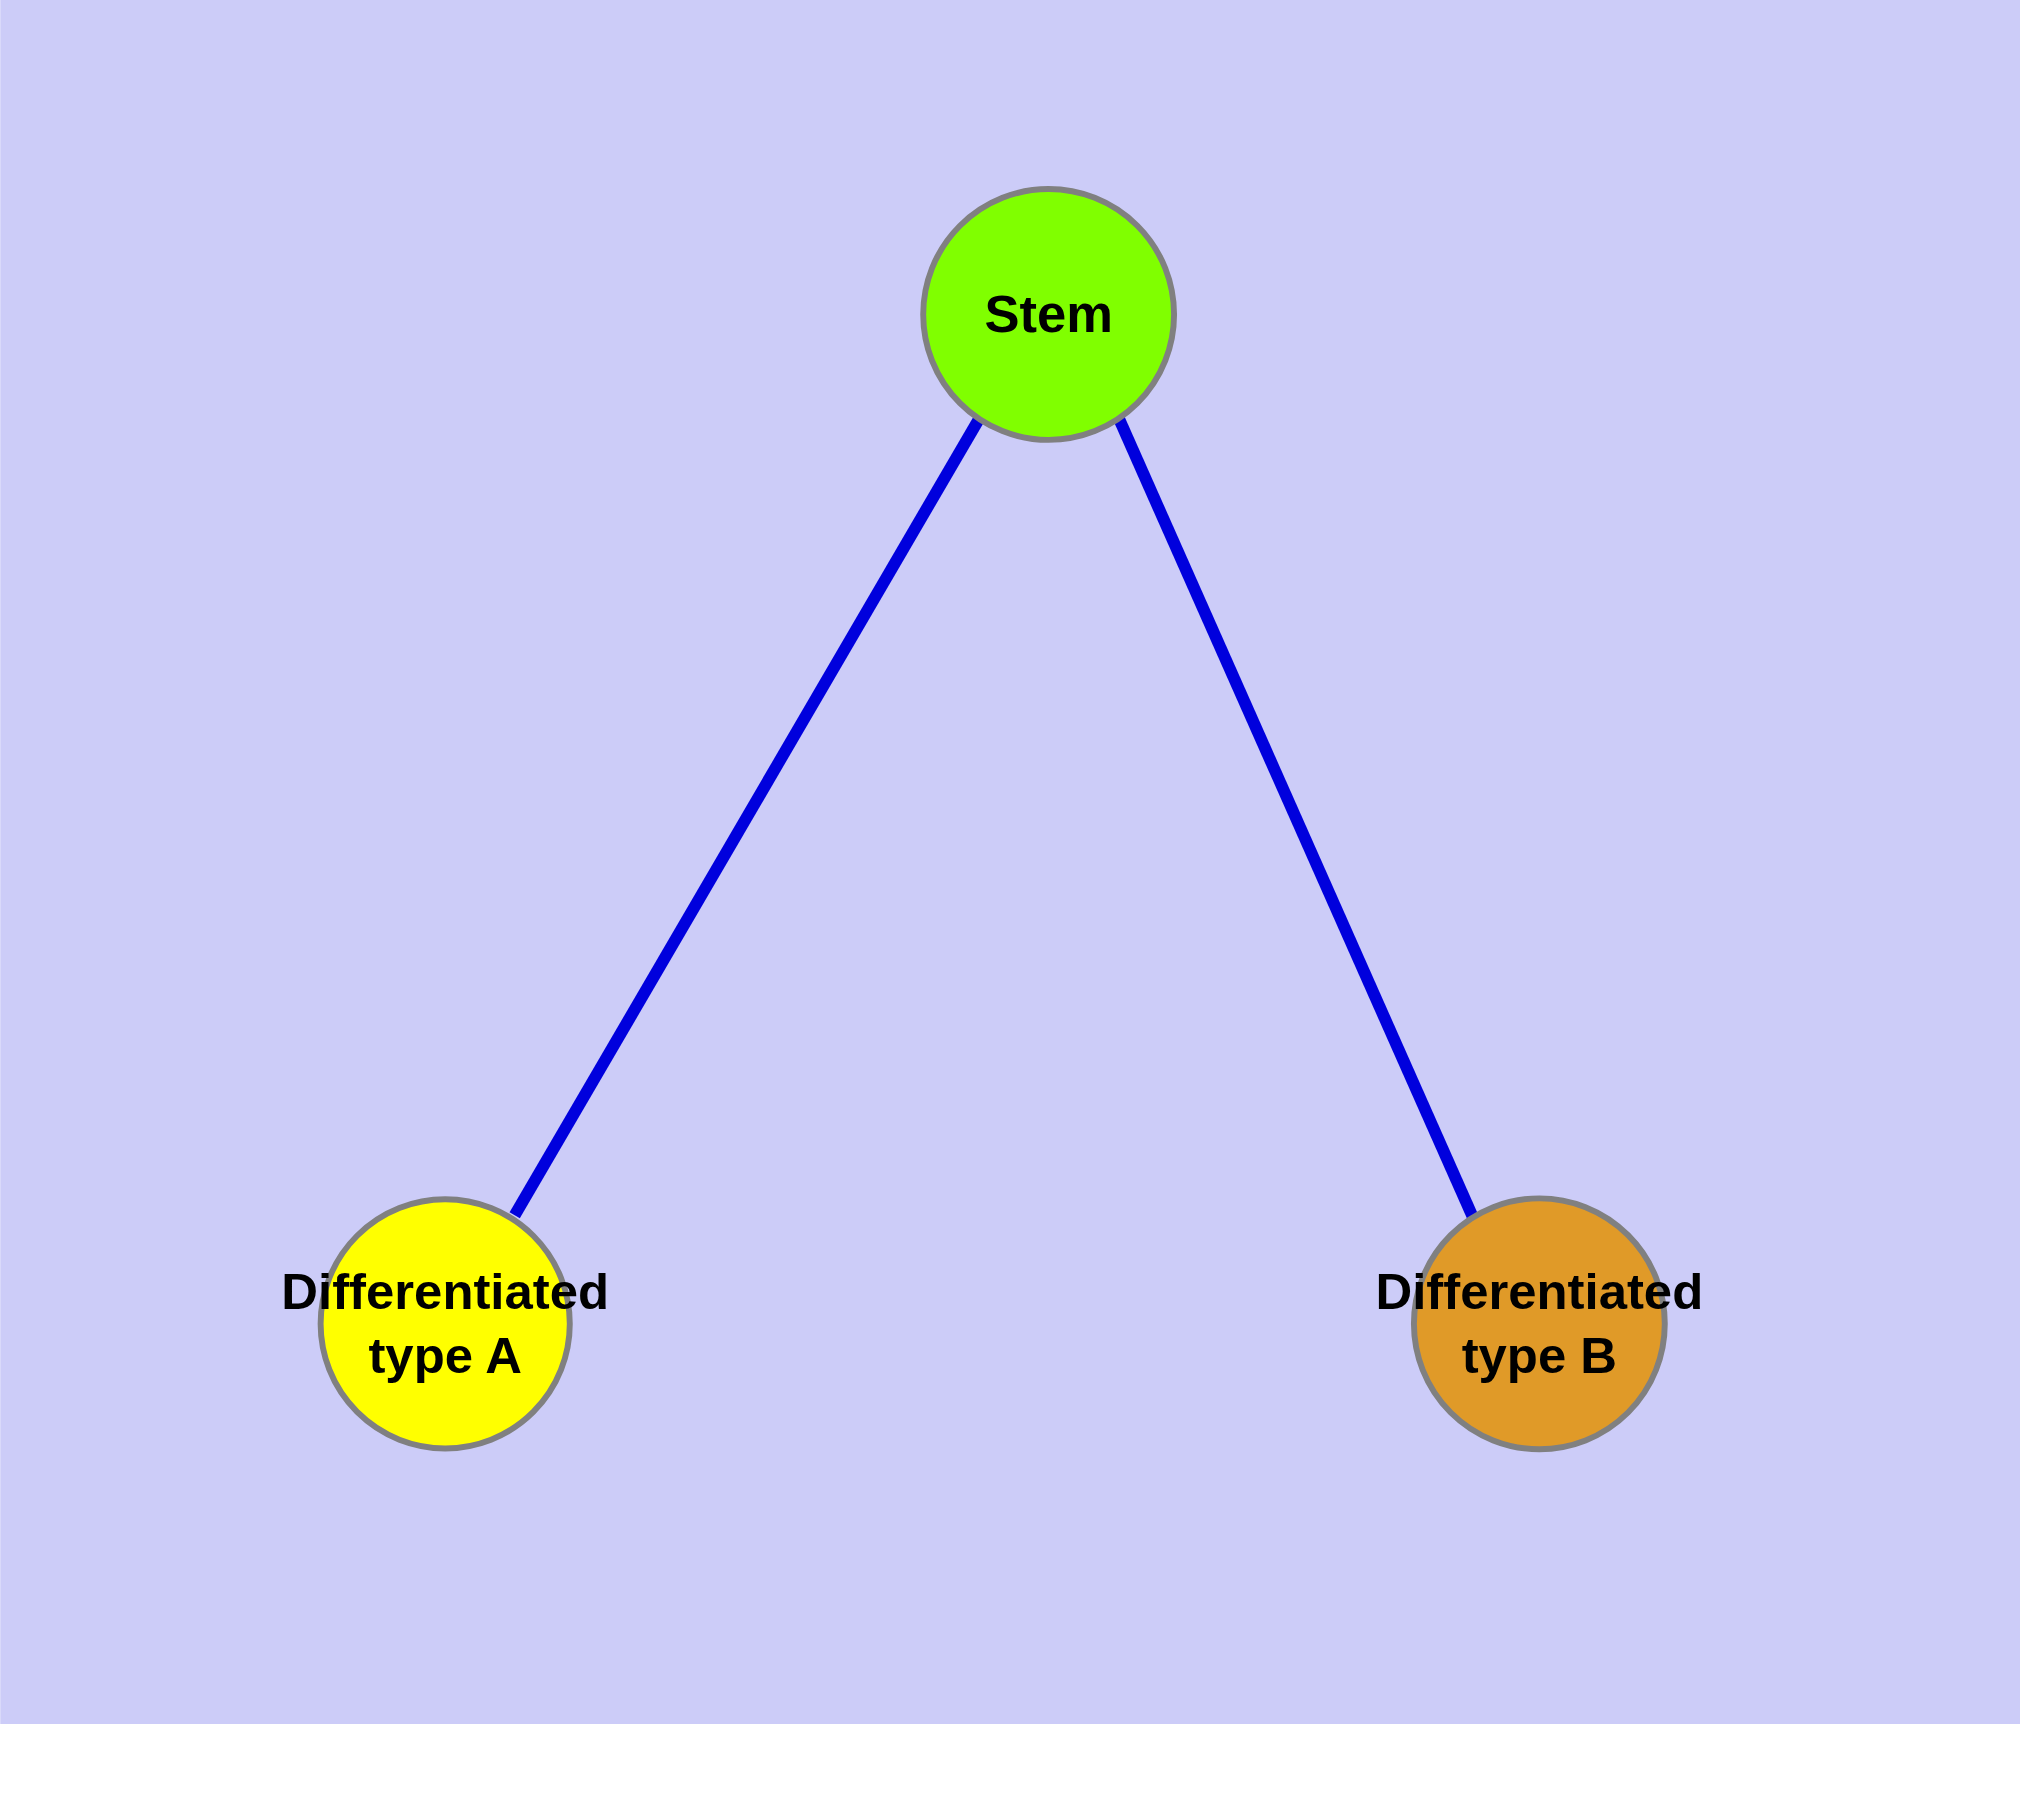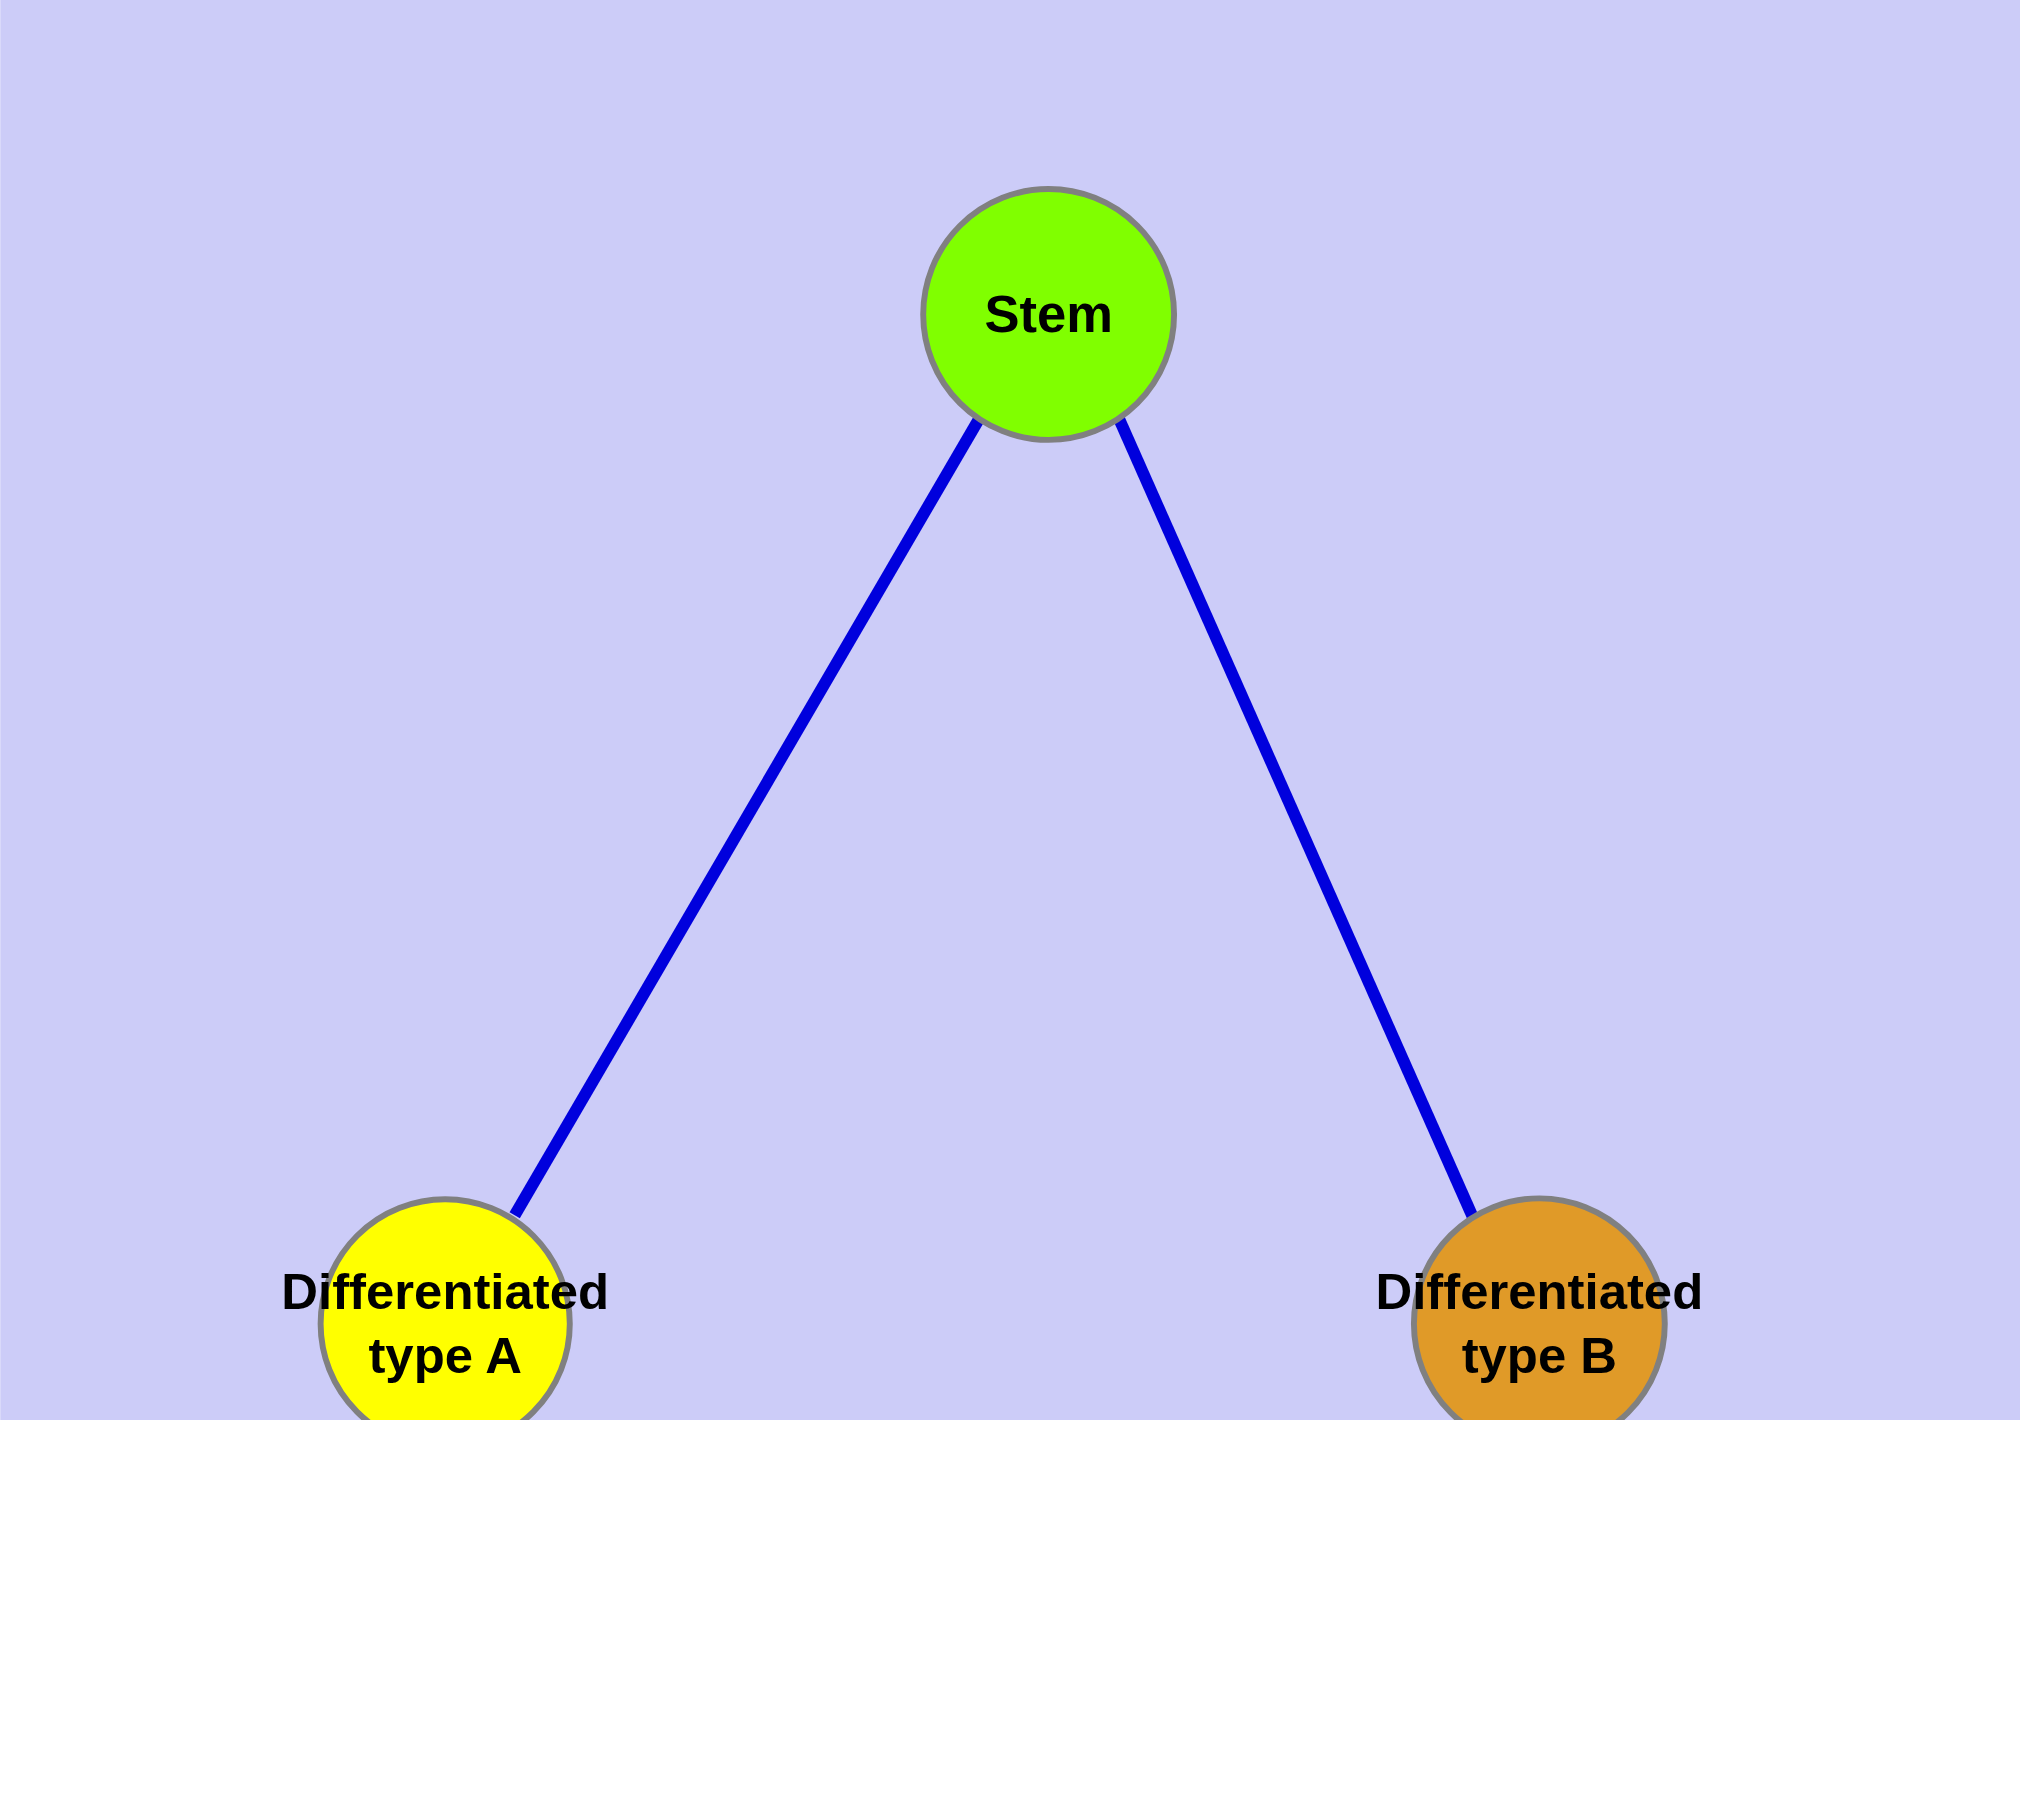--- a/index.html
+++ b/index.html
@@ -33,21 +33,21 @@
   .node-circle {
     stroke: #808080;
   }
   .graph-edge {
     stroke-linecap: butt;
   }
 </style>
 </head>
 <body>
 
-<div id="canvas" style="width: 2021px; height: 1420px;">
+<div id="canvas" style="width: 2021px; height: 1724px;">
   <svg id="graph-svg" viewBox="0 0 2384 2138" xmlns="http://www.w3.org/2000/svg" style="width: 2021px; height: 1812px;">
 
     <rect id="bg-rect" x="0" y="0" width="2384" height="2138" fill="#CCCCF8"></rect>
 
     <g id="edges-layer">
         <line x1="1155" y1="494" x2="607" y2="1434" stroke="#0000DD" stroke-width="14" class="graph-edge"></line>
         <line x1="1320" y1="494" x2="1737" y2="1435" stroke="#0000DD" stroke-width="14" class="graph-edge"></line>
       </g>
     <g id="nodes-layer">
         <circle cx="1237" cy="371" r="148" fill="#80FF00" stroke="#808080" stroke-width="7" class="node-circle"></circle>

